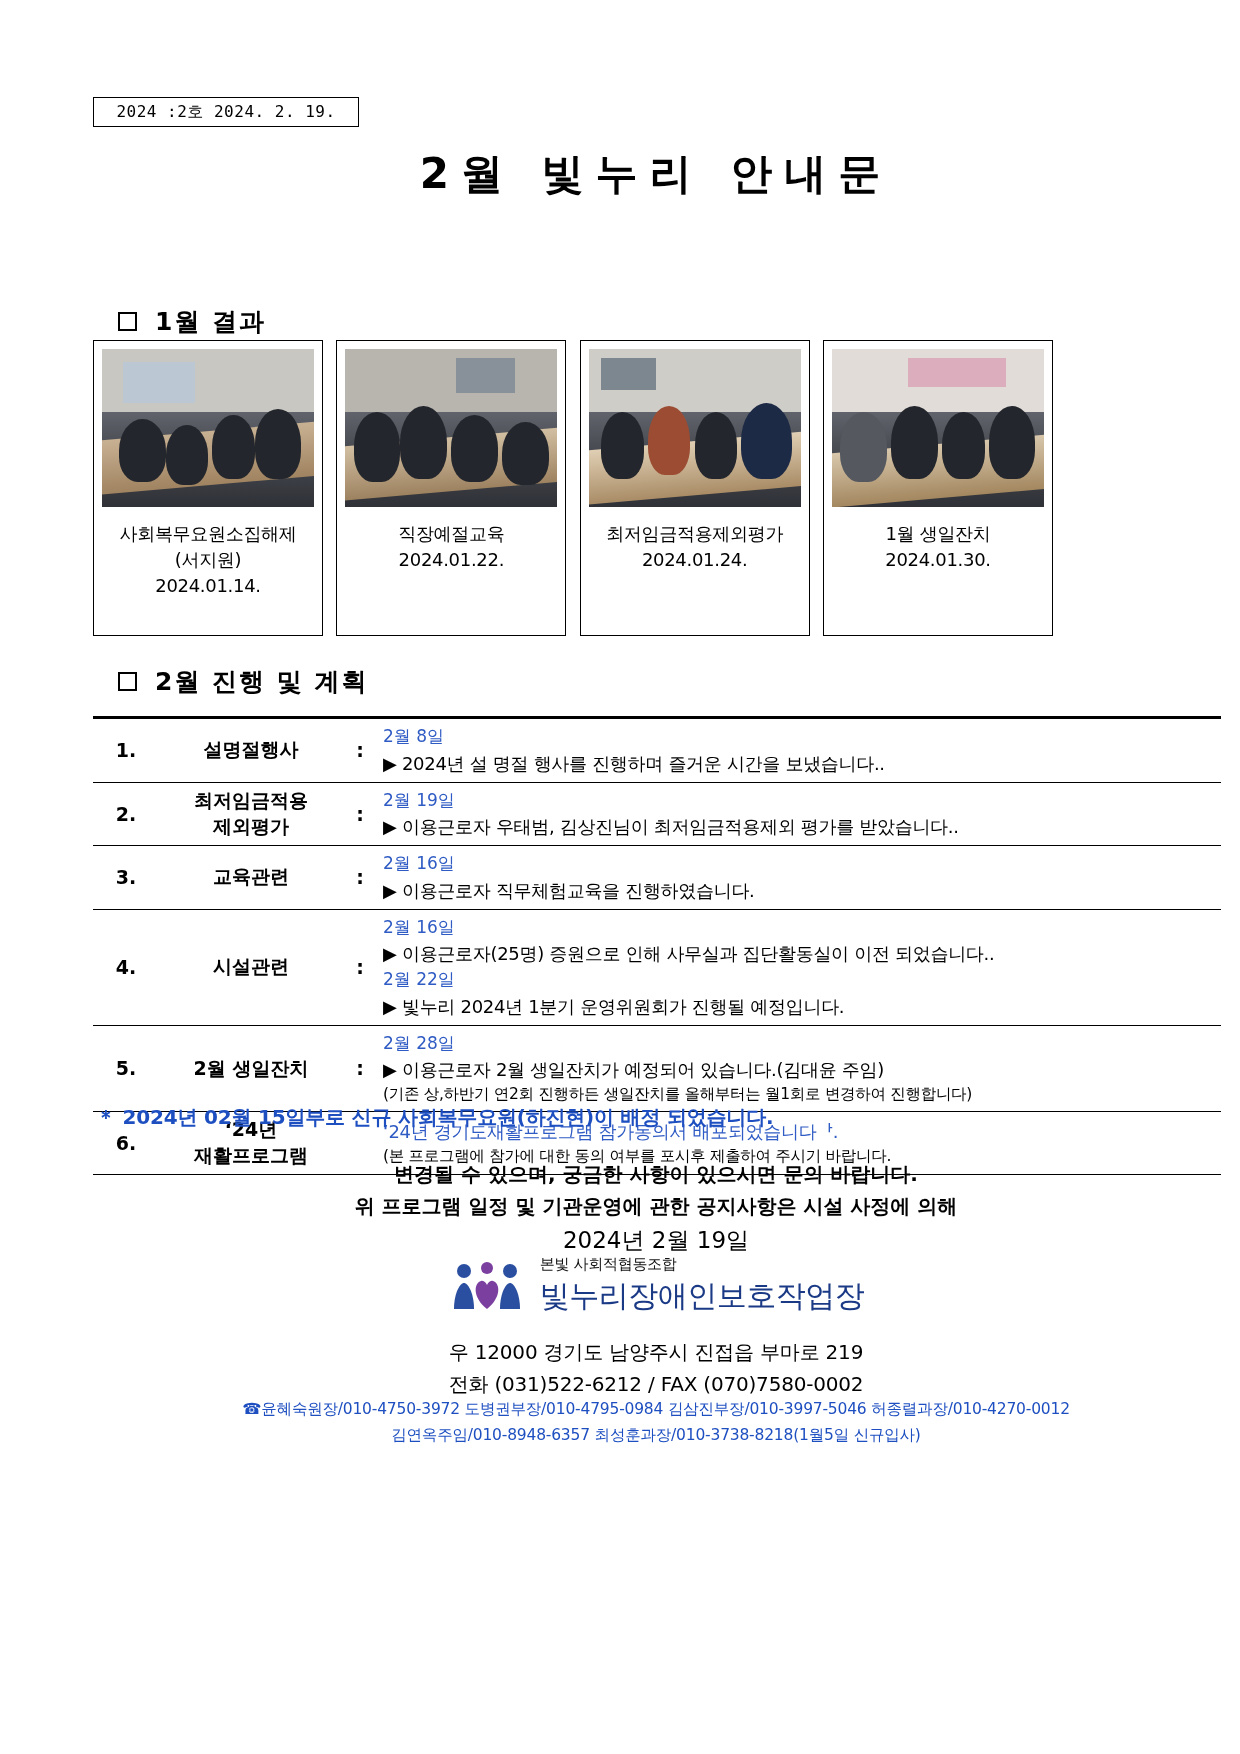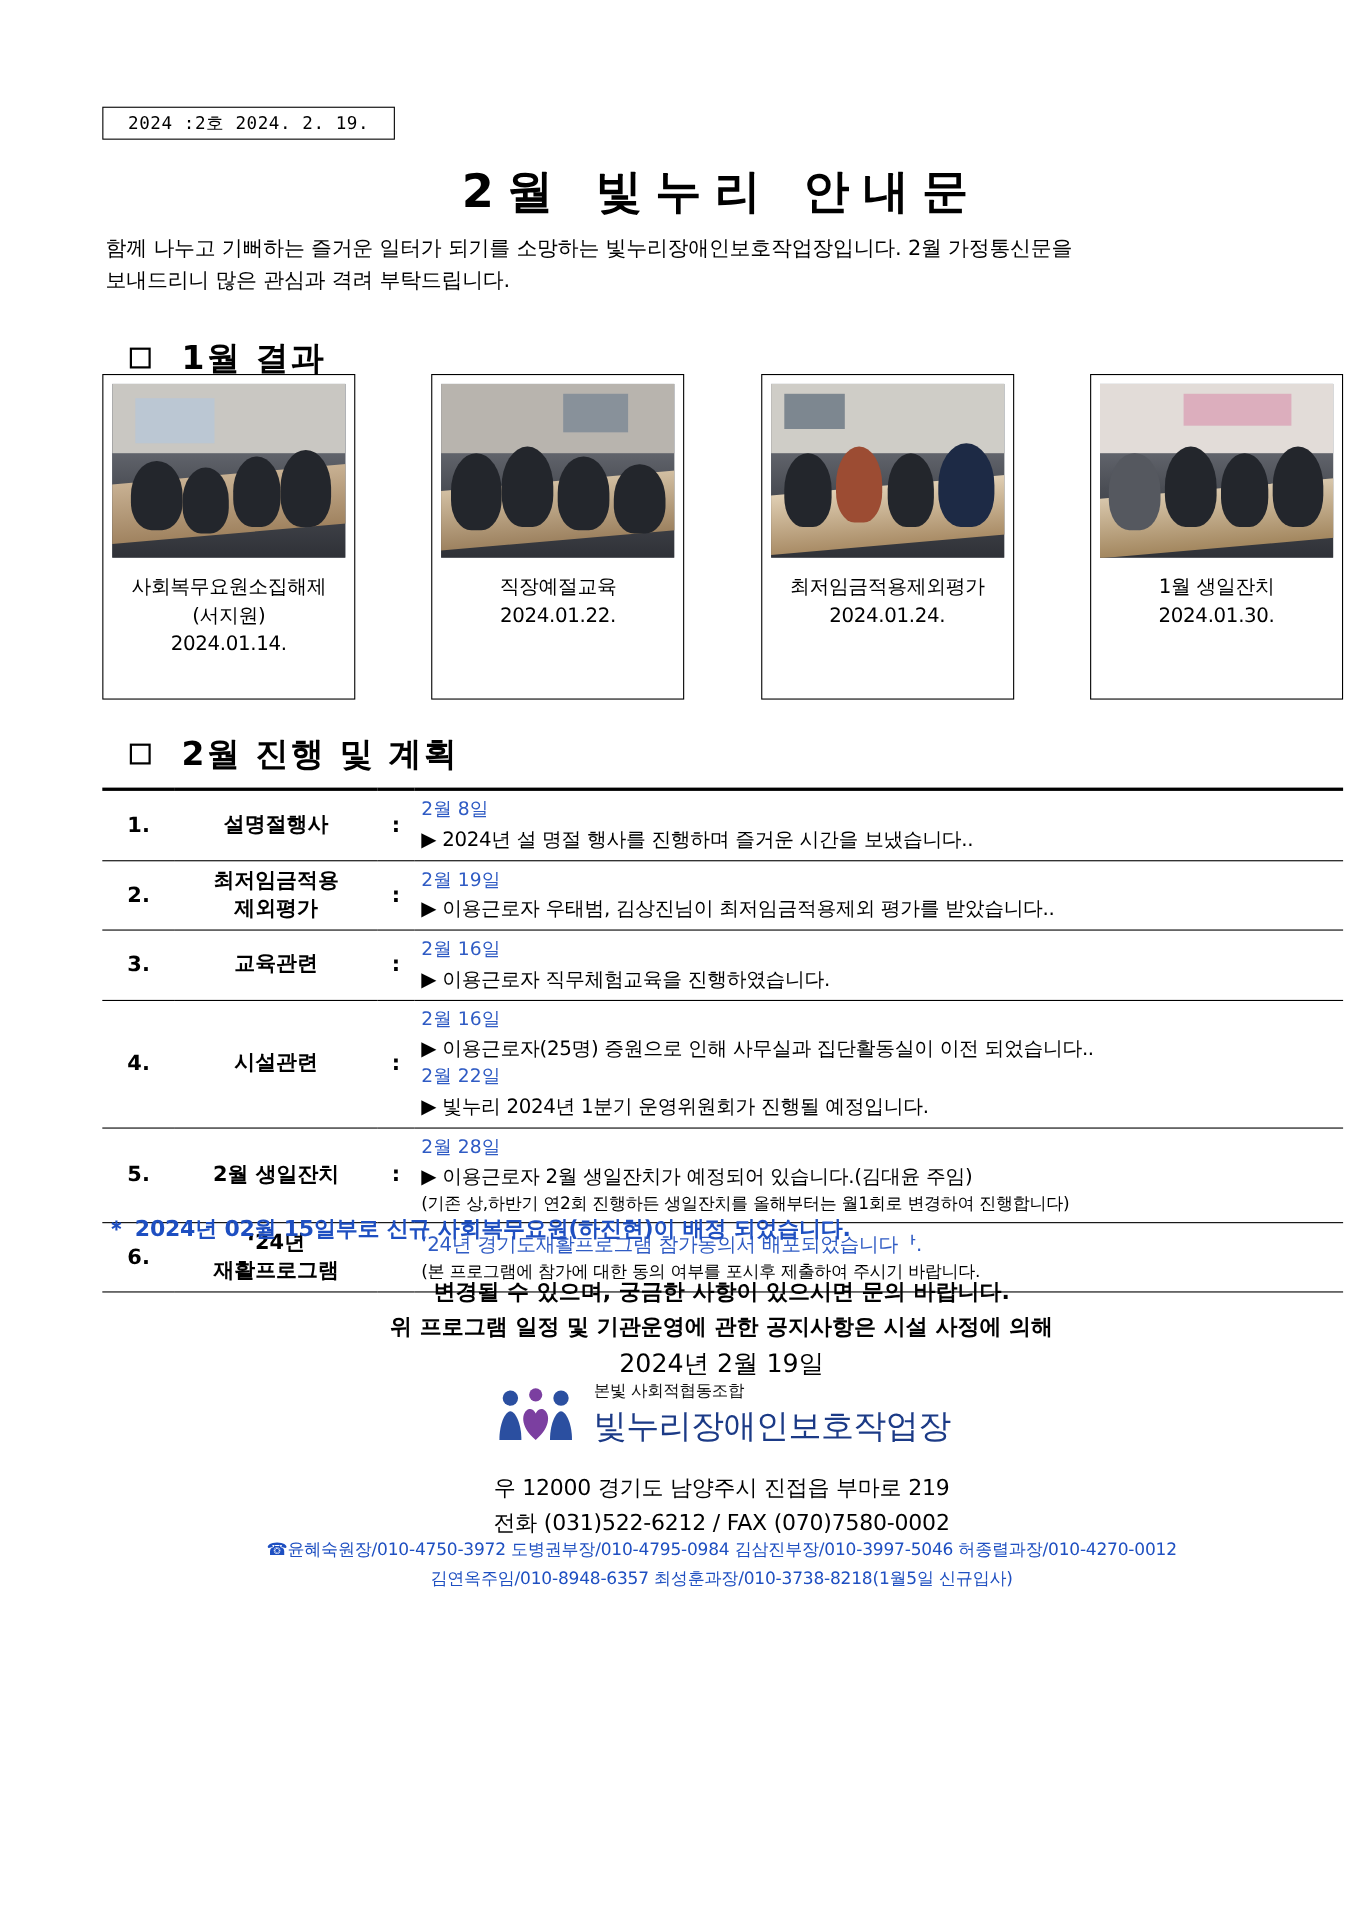--- a/index.html
+++ b/index.html
@@ -61,41 +61,41 @@
     line-height: 1.55;
     letter-spacing: -0.2px;
   }
   .intro .l2 { display:block; }
 
   
   .section-head {
     position: absolute;
     display: flex;
     align-items: center;
-    gap: 28px;
-    font-size: 30px;
+    gap: 18px;
+    font-size: 25px;
     font-weight: bold;
     letter-spacing: 2px;
   }
   .chk {
     display: inline-block;
     width: 19px;
     height: 19px;
     border: 2px solid #000;
     box-sizing: border-box;
   }
   #sec1 { left: 82px; top: 305px; }
   #sec2 { left: 82px; top: 665px; }
 
   
   .cards {
     position: absolute;
     left: 57px;
     top: 340px;
-    width: 1128px;
+    width: 960px;
     display: flex;
     justify-content: space-between;
   }
   .card {
     width: 230px;
     height: 296px;
     border: 1px solid #000;
     box-sizing: border-box;
     display: flex;
     flex-direction: column;
@@ -271,24 +271,20 @@
 <body>
 
 <div class="page">
 
   <div class="issue-box">
     <span>2024  :2호 2024. 2. 19.</span>
   </div>
 
   <div class="doc-title">2월 빛누리 안내문</div>
 
-  <div class="intro">
-    <span>함께 나누고 기뻐하는 즐거운 일터가 되기를 소망하는 빛누리장애인보호작업장입니다. 2월 가정통신문을</span>
-    <span class="l2">보내드리니 많은 관심과 격려 부탁드립니다.</span>
-  </div>
 
   <div class="section-head" id="sec1">
     <span class="chk"></span>
     <span>1월 결과</span>
   </div>
 
   <div class="cards">
 
     <div class="card">
       <div class="photo">

